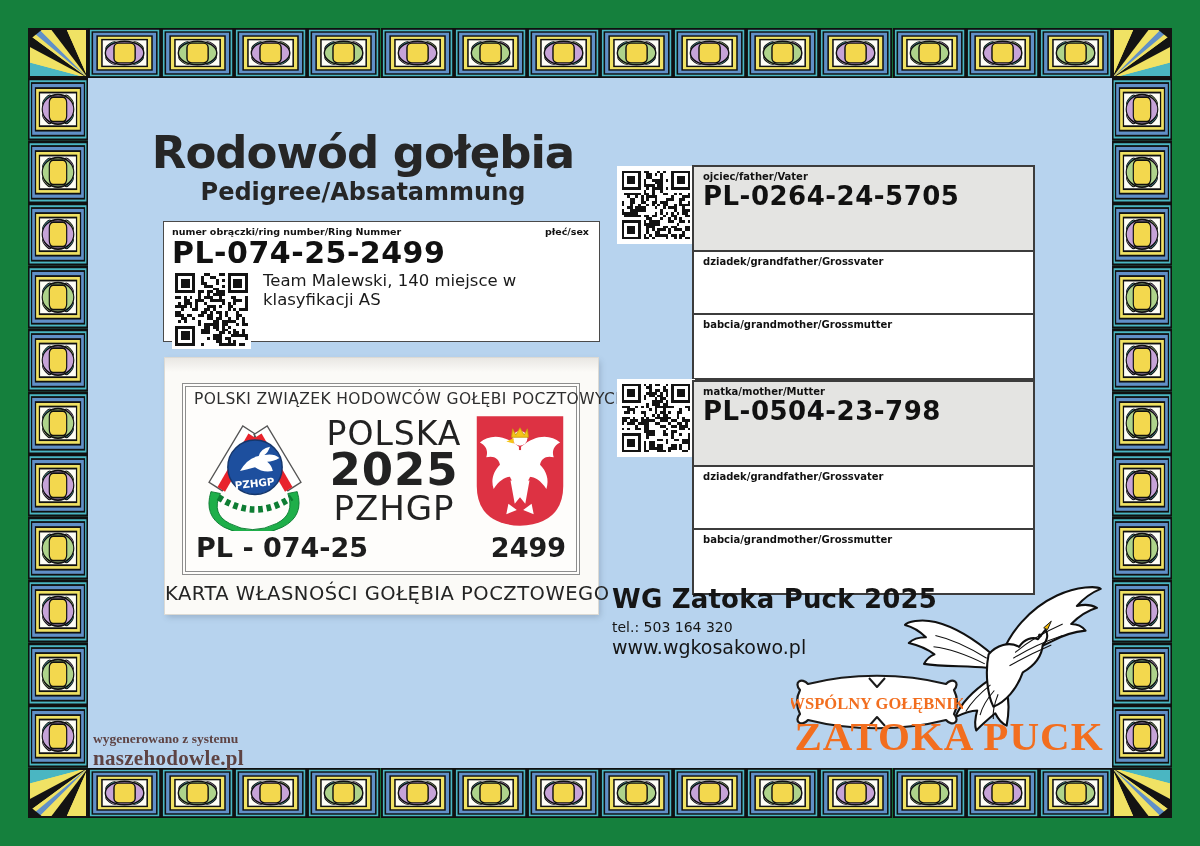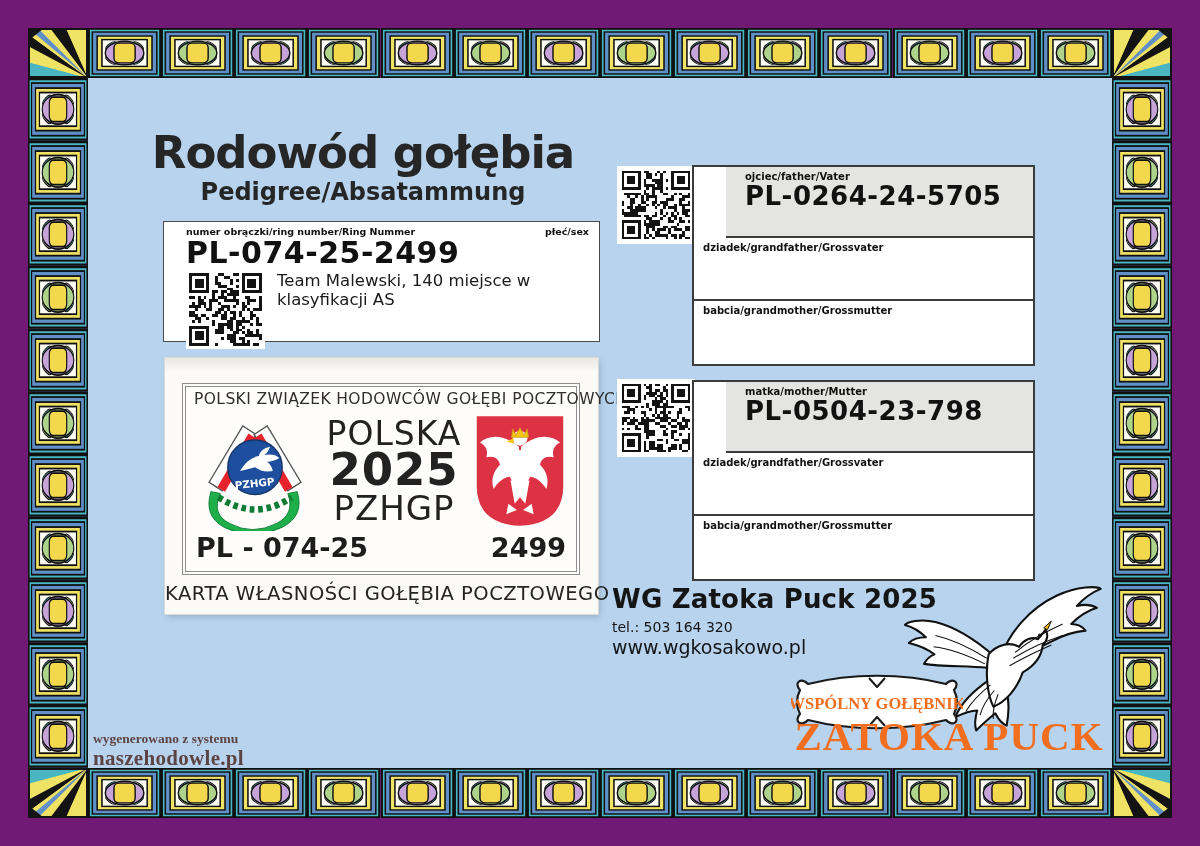--- a/index.html
+++ b/index.html
@@ -1,16 +1,16 @@
 <!DOCTYPE html>
 <html><head>
 <meta charset="utf-8">
 <style>
   html,body{margin:0;padding:0;background:#fff;}
-  .page{position:relative;width:1200px;height:846px;background:#701a75;overflow:hidden;
+  .page{position:relative;width:1200px;height:846px;background:#15803d;overflow:hidden;
         font-family:"DejaVu Sans","Liberation Sans",sans-serif;color:#1c1c1c;}
 
   
   .frame{position:absolute;left:28px;top:28px;width:1144px;height:790px;}
   .strip{position:absolute;display:flex;}
   .strip.top{left:60px;top:0;width:1024px;height:50px;flex-direction:row;}
   .strip.bottom{left:60px;bottom:0;width:1024px;height:50px;flex-direction:row;}
   .strip.left{left:0;top:50px;width:60px;height:690px;flex-direction:column;}
   .strip.right{right:0;top:50px;width:60px;height:690px;flex-direction:column;}
   .strip svg.tile{flex:1 1 0;min-width:0;min-height:0;display:block;}
@@ -23,21 +23,21 @@
 
   
   .content{position:absolute;left:88px;top:78px;width:1024px;height:690px;background:#b7d3ee;}
 
   .title-block{position:absolute;left:60px;top:52px;width:430px;text-align:center;color:#262626;}
   .title-main{font-size:45px;font-weight:bold;letter-spacing:-1px;line-height:1.0;}
   .title-sub{font-size:24px;font-weight:bold;margin-top:3px;letter-spacing:0px;}
 
   
   .ring-card{position:absolute;left:75px;top:143px;width:437px;height:121px;background:#fff;
-             border:1px solid #4a4a4a;box-sizing:border-box;padding:4px 10px 6px 22px;}
+             border:1px solid #4a4a4a;box-sizing:border-box;padding:4px 10px 6px 8px;}
   .card-labels{display:flex;justify-content:space-between;font-size:9.5px;font-weight:bold;color:#111;}
   .ring-number-main{font-size:30px;font-weight:bold;line-height:1.05;letter-spacing:.5px;color:#111;}
   .ring-body{display:flex;align-items:flex-start;margin-top:1px;}
   .qrwrap{background:#fff;flex:0 0 auto;}
   .qrwrap svg{display:block;}
   .ring-desc{font-size:16.5px;color:#1a1a1a;padding-left:12px;padding-top:1px;}
 
   
   .own-card{position:absolute;left:77px;top:280px;width:433px;height:256px;
             background:linear-gradient(180deg,#e9e7e3 0,#fbfaf7 14px,#fbfaf7 100%);
@@ -49,21 +49,21 @@
   .own-center{text-align:center;color:#222;flex:1 1 auto;line-height:.95;}
   .own-polska{font-size:33px;letter-spacing:1px;}
   .own-year{font-size:45px;font-weight:bold;letter-spacing:1px;}
   .own-org{font-size:34px;letter-spacing:1px;}
   .own-bottom{display:flex;justify-content:space-between;font-size:27px;font-weight:bold;color:#1d1d1d;padding:0 2px;}
   .own-caption{position:absolute;left:0;top:224px;width:100%;text-align:center;
                font-size:19.5px;color:#242424;letter-spacing:.5px;white-space:nowrap;}
 
   
   .pbox{position:absolute;width:343px;background:#fff;border:2px solid #3c3c3c;box-sizing:border-box;}
-  .pbox .head{height:71px;background:#e4e4e2;border-bottom:2px solid #3c3c3c;padding:4px 19px;box-sizing:border-box;margin-left:32px;}
+  .pbox .head{height:85px;background:#e4e4e2;border-bottom:2px solid #3c3c3c;padding:4px 9px;box-sizing:border-box;}
   .plabel{font-size:10px;font-weight:bold;color:#111;}
   .pring{font-size:26px;font-weight:bold;letter-spacing:.5px;color:#111;line-height:1.1;}
   .psec{height:63px;border-bottom:2px solid #3c3c3c;padding:4px 9px;box-sizing:border-box;}
   .psec:last-child{border-bottom:none;}
   .father-box{left:604px;top:87px;}
   .mother-box{left:604px;top:302px;}
   .qr-side{position:absolute;width:78px;height:78px;background:#fff;padding:2px;box-sizing:border-box;}
   .father-qr{left:529px;top:88px;}
   .mother-qr{left:529px;top:301px;}
 

